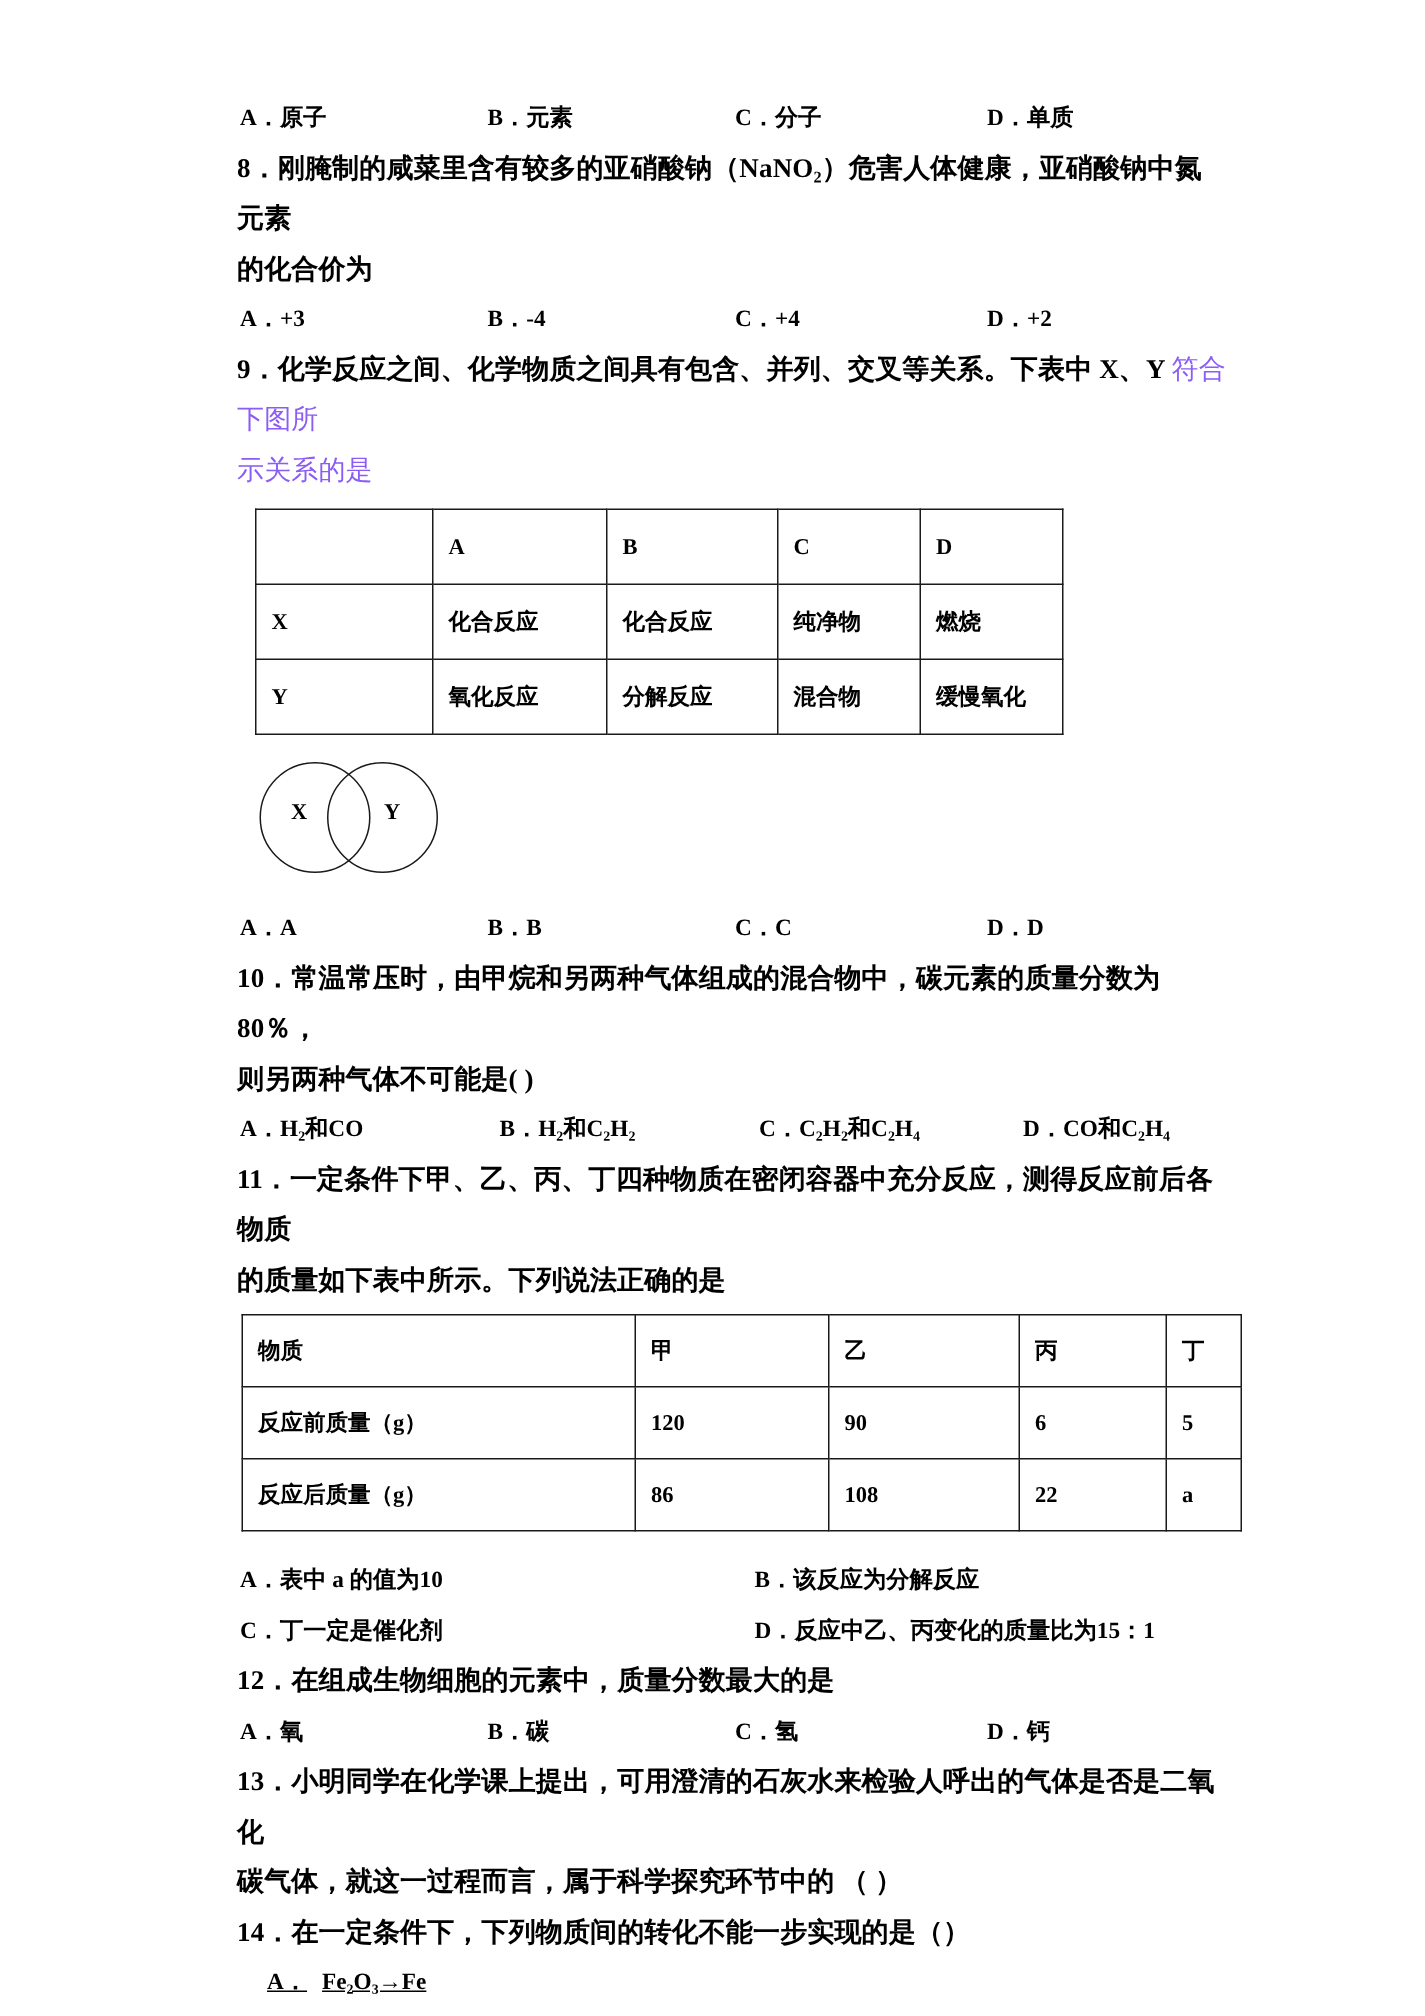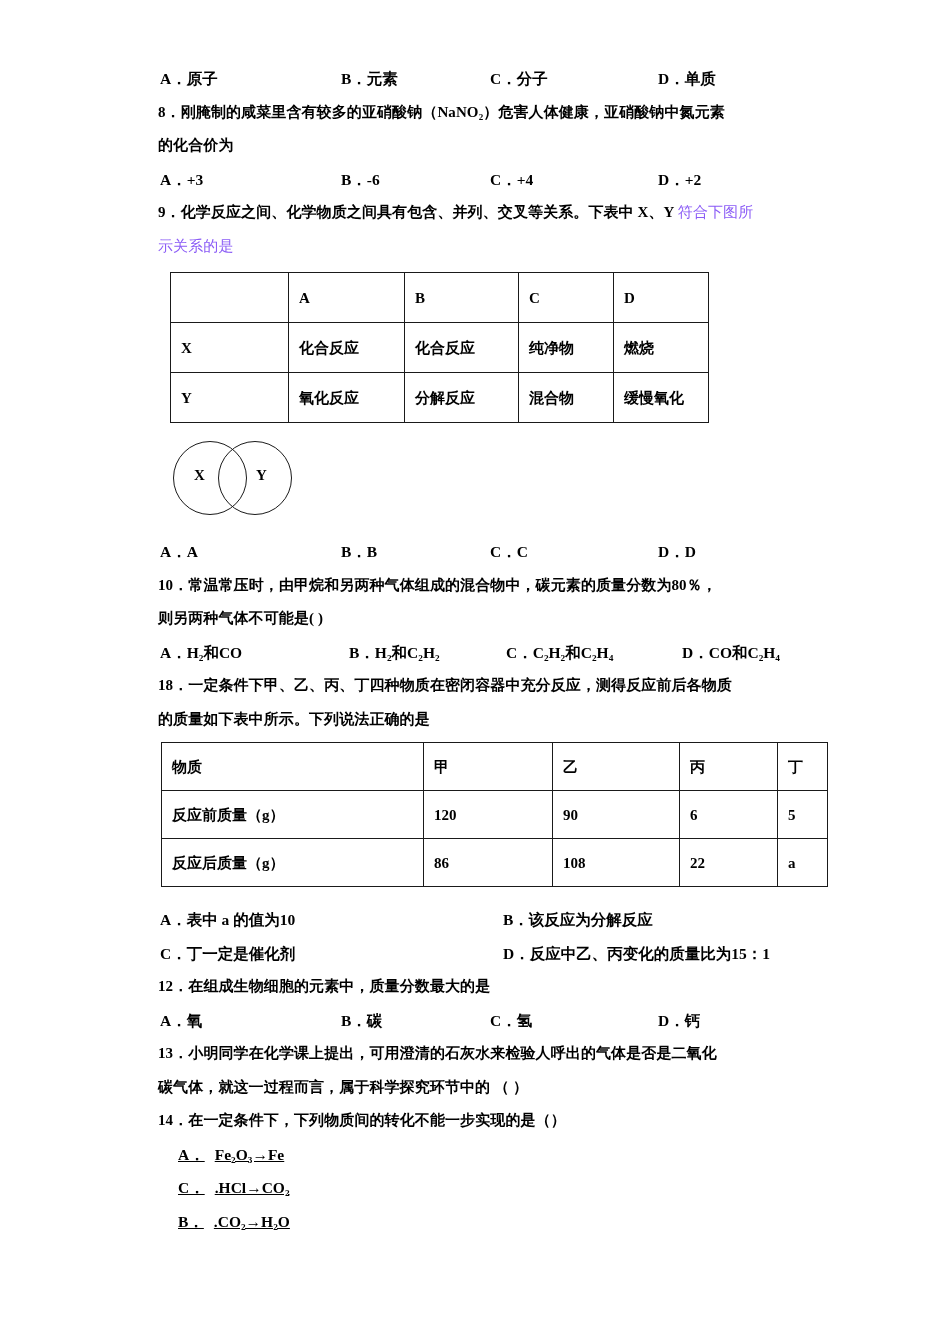--- a/index.html
+++ b/index.html
@@ -22,21 +22,21 @@
     height: 1176px;
     padding: 0;
   }
   .content {
     position: absolute;
     left: 158px;
     top: 62px;
     width: 660px;
   }
   .qline {
-    font-size: 15px;
+    font-size: 18px;
     font-weight: bold;
     line-height: 33.5px;
     letter-spacing: 0.1px;
   }
   .soft {
     color: #8b5cf6;
     font-weight: normal;
   }
 
   
@@ -46,21 +46,21 @@
     font-size: 15.5px;
     font-weight: bold;
     line-height: 33.5px;
     white-space: nowrap;
   }
   .opts > span {
     position: absolute;
     top: 0;
   }
   .o1 { left: 2px; }
-  .o2 { left: 167px; margin-left: 16px; }
+  .o2 { left: 167px; }
   .o3 { left: 332px; }
   .o4 { left: 500px; }
 
   
   .opts2 { position: relative; height: 33.5px; font-size:15.5px; font-weight:bold;
            line-height:33.5px; white-space:nowrap; }
   .opts2 > span { position:absolute; top:0; }
   .h1 { left: 2px; }
   .h2 { left: 345px; }
 
@@ -143,21 +143,21 @@
     <span class="o1">A．原子</span>
     <span class="o2">B．元素</span>
     <span class="o3">C．分子</span>
     <span class="o4">D．单质</span>
   </div>
 
   <div class="qline">8．刚腌制的咸菜里含有较多的亚硝酸钠（NaNO₂）危害人体健康，亚硝酸钠中氮元素</div>
   <div class="qline">的化合价为</div>
   <div class="opts">
     <span class="o1">A．+3</span>
-    <span class="o2">B．-6</span>
+    <span class="o2">B．-4</span>
     <span class="o3">C．+4</span>
     <span class="o4">D．+2</span>
   </div>
 
   <div class="qline"><span>9．化学反应之间、化学物质之间具有包含、并列、交叉等关系。下表中 X、Y </span><span class="soft">符合下图所</span></div>
   <div class="qline soft">示关系的是</div>
 
   <table class="grid" id="table-x-y">
     <colgroup>
           <col class="c0">
@@ -207,21 +207,21 @@
 
   <div class="qline">10．常温常压时，由甲烷和另两种气体组成的混合物中，碳元素的质量分数为80％，</div>
   <div class="qline">则另两种气体不可能是( )</div>
   <div class="opts">
     <span class="o1" style="left:2px">A．H₂和CO</span>
     <span class="o2" style="left:175px">B．H₂和C₂H₂</span>
     <span class="o3" style="left:348px">C．C₂H₂和C₂H₄</span>
     <span class="o4" style="left:524px">D．CO和C₂H₄</span>
   </div>
 
-  <div class="qline">18．一定条件下甲、乙、丙、丁四种物质在密闭容器中充分反应，测得反应前后各物质</div>
+  <div class="qline">11．一定条件下甲、乙、丙、丁四种物质在密闭容器中充分反应，测得反应前后各物质</div>
   <div class="qline">的质量如下表中所示。下列说法正确的是</div>
 
   <table class="grid" id="table-mass">
     <colgroup>
           <col class="m0">
           <col class="m1">
           <col class="m2">
           <col class="m3">
           <col class="m4">
         </colgroup>

